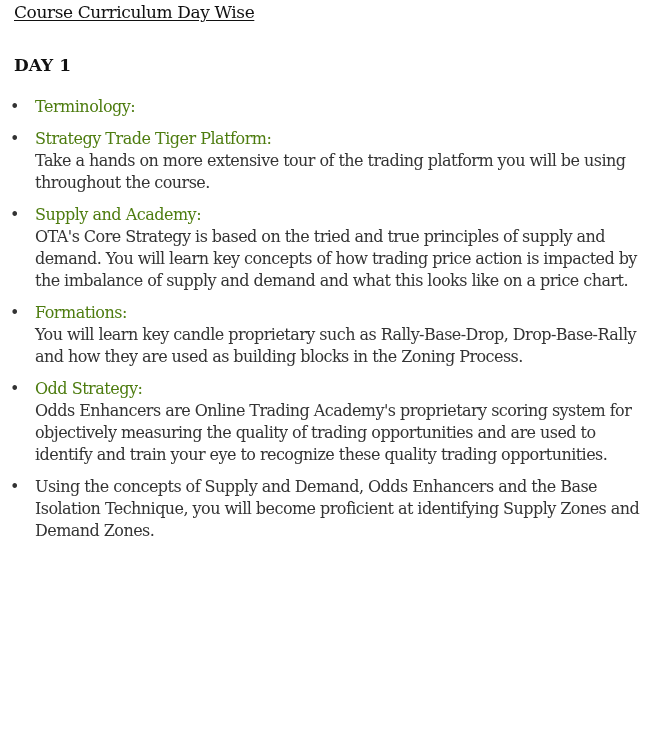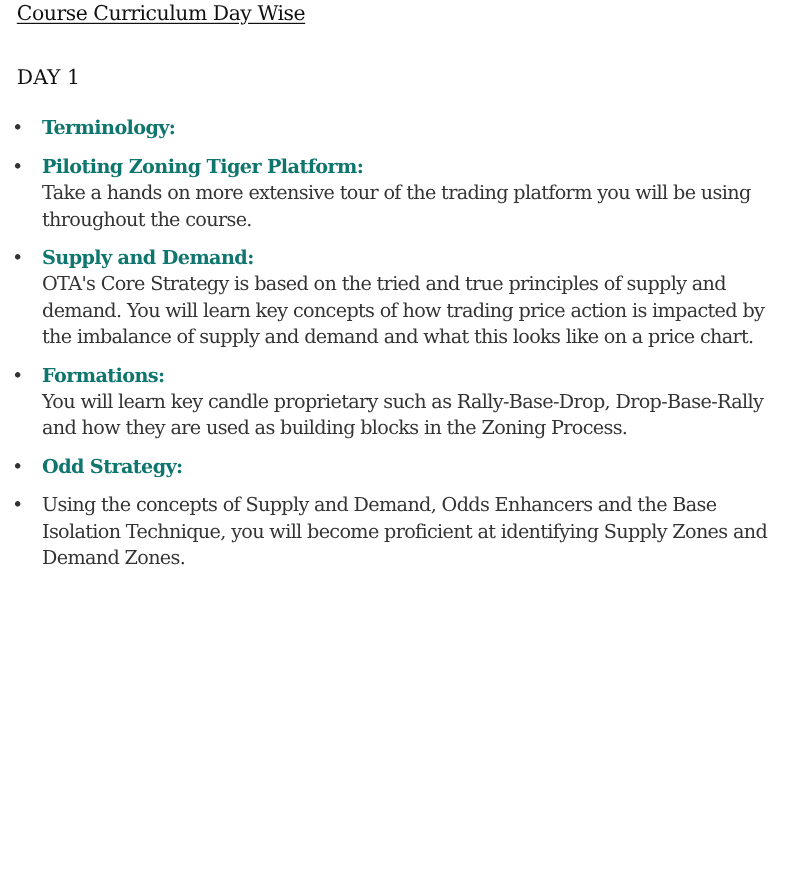--- a/index.html
+++ b/index.html
@@ -31,21 +31,21 @@
       text-underline-offset: 2px;
       color: #111111;
       letter-spacing: -0.4px;
       white-space: nowrap;
     }
     .day {
       position: absolute;
       left: 14px;
       top: 55px;
       font-size: 17px;
-      font-weight: normal;
+      font-weight: bold;
       color: #111111;
       white-space: nowrap;
     }
     .items {
       position: absolute;
       left: 0;
       top: 96px;
       width: 672px;
       list-style: none;
       margin: 0;
@@ -63,22 +63,22 @@
       position: absolute;
       left: 10px;
       top: 0;
       width: 6px;
       font-size: 16px;
       line-height: 22px;
       color: #333333;
     }
     .item-title {
       display: block;
-      font-weight: bold;
-      color: #0f766e;
+      font-weight: normal;
+      color: #4d7c0f;
       letter-spacing: -0.5px;
     }
     .item-desc {
       display: block;
       color: #333333;
       letter-spacing: -0.55px;
     }
   </style>
 </head>
 <body>
@@ -87,35 +87,36 @@
   <div class="title">Course Curriculum Day Wise</div>
   <div class="day">DAY 1</div>
 
   <ul class="items">
     <li class="item">
       <span class="bullet">•</span>
       <span class="item-title">Terminology:</span>
     </li>
     <li class="item">
       <span class="bullet">•</span>
-      <span class="item-title">Piloting Zoning Tiger Platform:</span>
+      <span class="item-title">Strategy Trade Tiger Platform:</span>
       <span class="item-desc">Take a hands on more extensive tour of the trading platform you will be using throughout the course.</span>
     </li>
     <li class="item">
       <span class="bullet">•</span>
-      <span class="item-title">Supply and Demand:</span>
+      <span class="item-title">Supply and Academy:</span>
       <span class="item-desc">OTA's Core Strategy is based on the tried and true principles of supply and demand. You will learn key concepts of how trading price action is impacted by the imbalance of supply and demand and what this looks like on a price chart.</span>
     </li>
     <li class="item">
       <span class="bullet">•</span>
       <span class="item-title">Formations:</span>
       <span class="item-desc">You will learn key candle proprietary such as Rally-Base-Drop, Drop-Base-Rally and how they are used as building blocks in the Zoning Process.</span>
     </li>
     <li class="item">
       <span class="bullet">•</span>
       <span class="item-title">Odd Strategy:</span>
+      <span class="item-desc">Odds Enhancers are Online Trading Academy's proprietary scoring system for objectively measuring the quality of trading opportunities and are used to identify and train your eye to recognize these quality trading opportunities.</span>
     </li>
     <li class="item">
       <span class="bullet">•</span>
       <span class="item-desc">Using the concepts of Supply and Demand, Odds Enhancers and the Base Isolation Technique, you will become proficient at identifying Supply Zones and Demand Zones.</span>
     </li>
   </ul>
 </div>
 
 </body></html>

